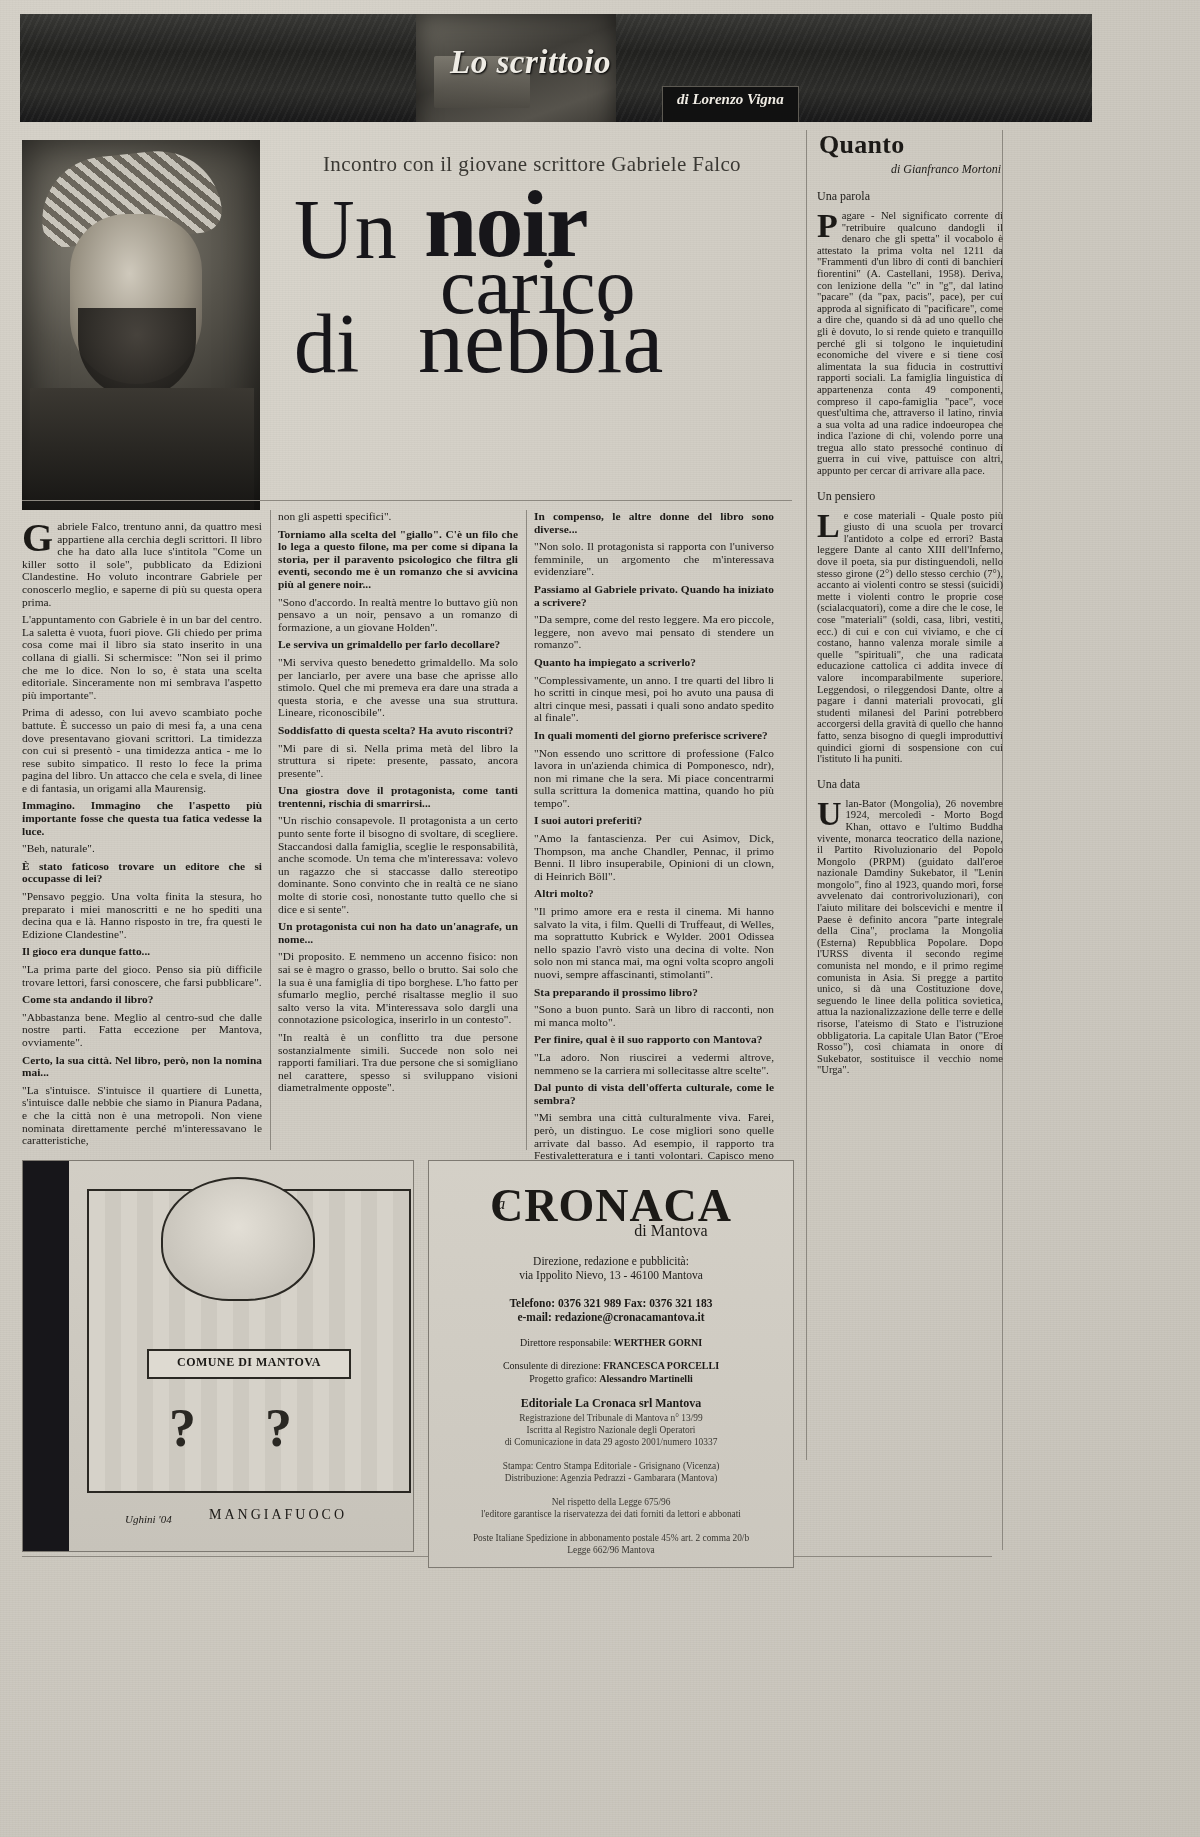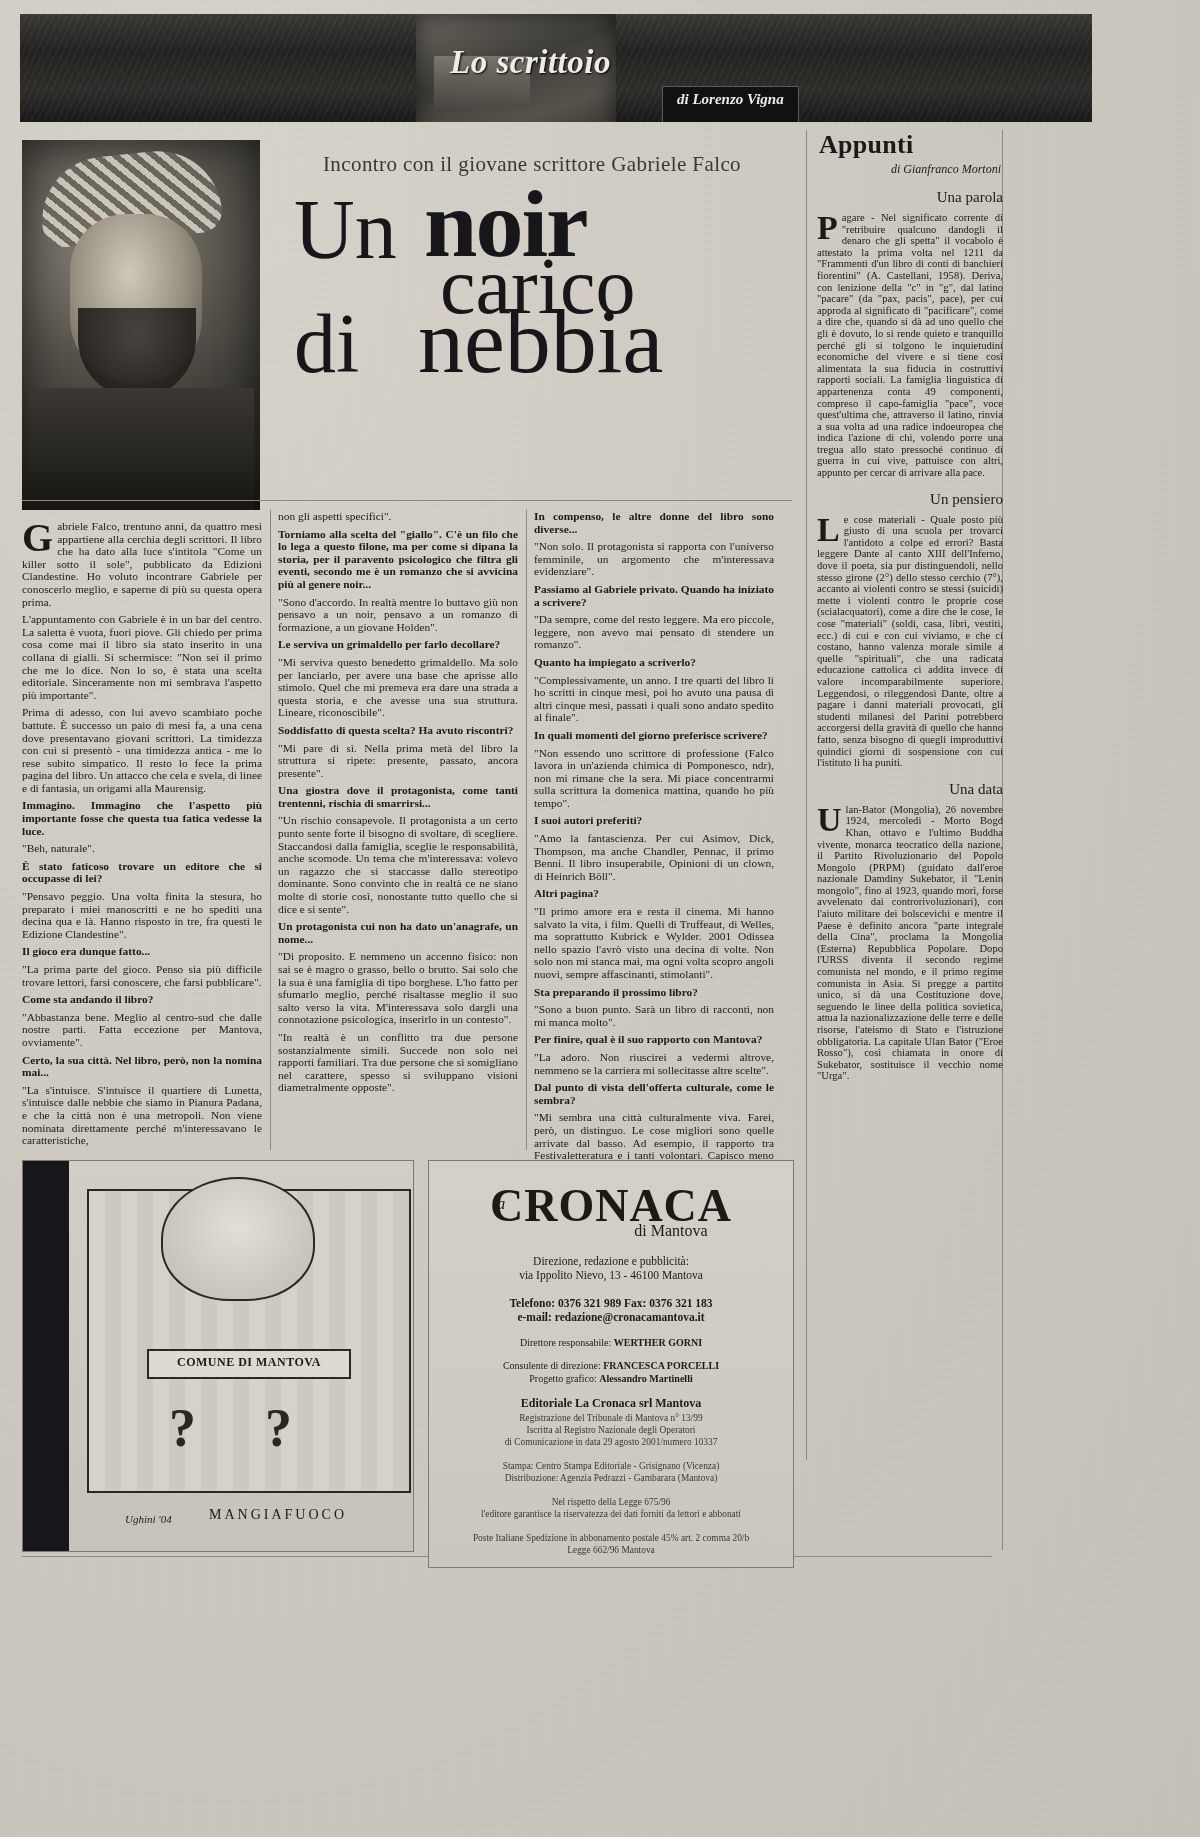--- a/index.html
+++ b/index.html
@@ -139,21 +139,21 @@
     border-left:1px solid #8c8880;
     padding-left:10px;
   }
   .appunti-title{
     font-weight:bold;font-size:26px;letter-spacing:.3px;margin:0 0 2px 2px;
   }
   .appunti-by{
     font-style:italic;font-size:12px;text-align:right;margin:0 2px 12px 0;
   }
   .ap-h{
-    text-align:right;font-size:15px;margin:12px 0 6px 0;
+    text-align:left;font-size:12px;margin:12px 0 6px 0;
   }
   .ap-body{
     font-size:10.6px;line-height:11.6px;text-align:justify;
   }
   .ap-body .dropcap{font-size:34px;line-height:27px;}
 
   
   .sidebar-edge{
     position:absolute;left:1002px;top:130px;width:1px;height:1420px;background:#8c8880;
   }
@@ -294,34 +294,34 @@
     <p class="q">In compenso, le altre donne del libro sono diverse...</p>
     <p>"Non solo. Il protagonista si rapporta con l'universo femminile, un argomento che m'interessava evidenziare".</p>
     <p class="q">Passiamo al Gabriele privato. Quando ha iniziato a scrivere?</p>
     <p>"Da sempre, come del resto leggere. Ma ero piccole, leggere, non avevo mai pensato di stendere un romanzo".</p>
     <p class="q">Quanto ha impiegato a scriverlo?</p>
     <p>"Complessivamente, un anno. I tre quarti del libro li ho scritti in cinque mesi, poi ho avuto una pausa di altri cinque mesi, passati i quali sono andato spedito al finale".</p>
     <p class="q">In quali momenti del giorno preferisce scrivere?</p>
     <p>"Non essendo uno scrittore di professione (Falco lavora in un'azienda chimica di Pomponesco, ndr), non mi rimane che la sera. Mi piace concentrarmi sulla scrittura la domenica mattina, quando ho più tempo".</p>
     <p class="q">I suoi autori preferiti?</p>
     <p>"Amo la fantascienza. Per cui Asimov, Dick, Thompson, ma anche Chandler, Pennac, il primo Benni. Il libro insuperabile, Opinioni di un clown, di Heinrich Böll".</p>
-    <p class="q">Altri pagina?</p>
+    <p class="q">Altri molto?</p>
     <p>"Il primo amore era e resta il cinema. Mi hanno salvato la vita, i film. Quelli di Truffeaut, di Welles, ma soprattutto Kubrick e Wylder. 2001 Odissea nello spazio l'avrò visto una decina di volte. Non solo non mi stanca mai, ma ogni volta scopro angoli nuovi, sempre affascinanti, stimolanti".</p>
     <p class="q">Sta preparando il prossimo libro?</p>
     <p>"Sono a buon punto. Sarà un libro di racconti, non mi manca molto".</p>
     <p class="q">Per finire, qual è il suo rapporto con Mantova?</p>
     <p>"La adoro. Non riuscirei a vedermi altrove, nemmeno se la carriera mi sollecitasse altre scelte".</p>
     <p class="q">Dal punto di vista dell'offerta culturale, come le sembra?</p>
     <p>"Mi sembra una città culturalmente viva. Farei, però, un distinguo. Le cose migliori sono quelle arrivate dal basso. Ad esempio, il rapporto tra Festivaletteratura e i tanti volontari. Capisco meno Festival come quello musicale o sui diritti civili, calati dall'alto o dall'esterno, senza coinvolgere la città. Così come non ho ancora capito l'esistenza di un assessorato ai Grandi Eventi".</p>
   </div>
 </div>
 
 <div class="sidebar-edge"></div>
 <div class="appunti">
-  <div class="appunti-title">Appunti</div>
+  <div class="appunti-title">Quanto</div>
   <div class="appunti-by">di Gianfranco Mortoni</div>
 
   <div class="ap-h">Una parola</div>
   <div class="ap-body">
     <span class="dropcap">P</span><span>agare - Nel significato corrente di "retribuire qualcuno dandogli il denaro che gli spetta" il vocabolo è attestato la prima volta nel 1211 da "Frammenti d'un libro di conti di banchieri fiorentini" (A. Castellani, 1958). Deriva, con lenizione della "c" in "g", dal latino "pacare" (da "pax, pacis", pace), per cui approda al significato di "pacificare", come a dire che, quando si dà ad uno quello che gli è dovuto, lo si rende quieto e tranquillo perché gli si tolgono le inquietudini economiche del vivere e si tiene così alimentata la sua fiducia in costruttivi rapporti sociali. La famiglia linguistica di appartenenza conta 49 componenti, compreso il capo-famiglia "pace", voce quest'ultima che, attraverso il latino, rinvia a sua volta ad una radice indoeuropea che indica l'azione di chi, volendo porre una tregua allo stato pressoché continuo di guerra in cui vive, pattuisce con altri, appunto per cercar di arrivare alla pace.</span>
   </div>
 
   <div class="ap-h">Un pensiero</div>
   <div class="ap-body">
     <span class="dropcap">L</span><span>e cose materiali - Quale posto più giusto di una scuola per trovarci l'antidoto a colpe ed errori? Basta leggere Dante al canto XIII dell'Inferno, dove il poeta, sia pur distinguendoli, nello stesso girone (2°) dello stesso cerchio (7°), accanto ai violenti contro se stessi (suicidi) mette i violenti contro le proprie cose (scialacquatori), come a dire che le cose, le cose "materiali" (soldi, casa, libri, vestiti, ecc.) di cui e con cui viviamo, e che ci costano, hanno valenza morale simile a quelle "spirituali", che una radicata educazione cattolica ci addita invece di valore incomparabilmente superiore. Leggendosi, o rileggendosi Dante, oltre a pagare i danni materiali provocati, gli studenti milanesi del Parini potrebbero accorgersi della gravità di quello che hanno fatto, senza bisogno di quegli improduttivi quindici giorni di sospensione con cui l'istituto li ha puniti.</span>

